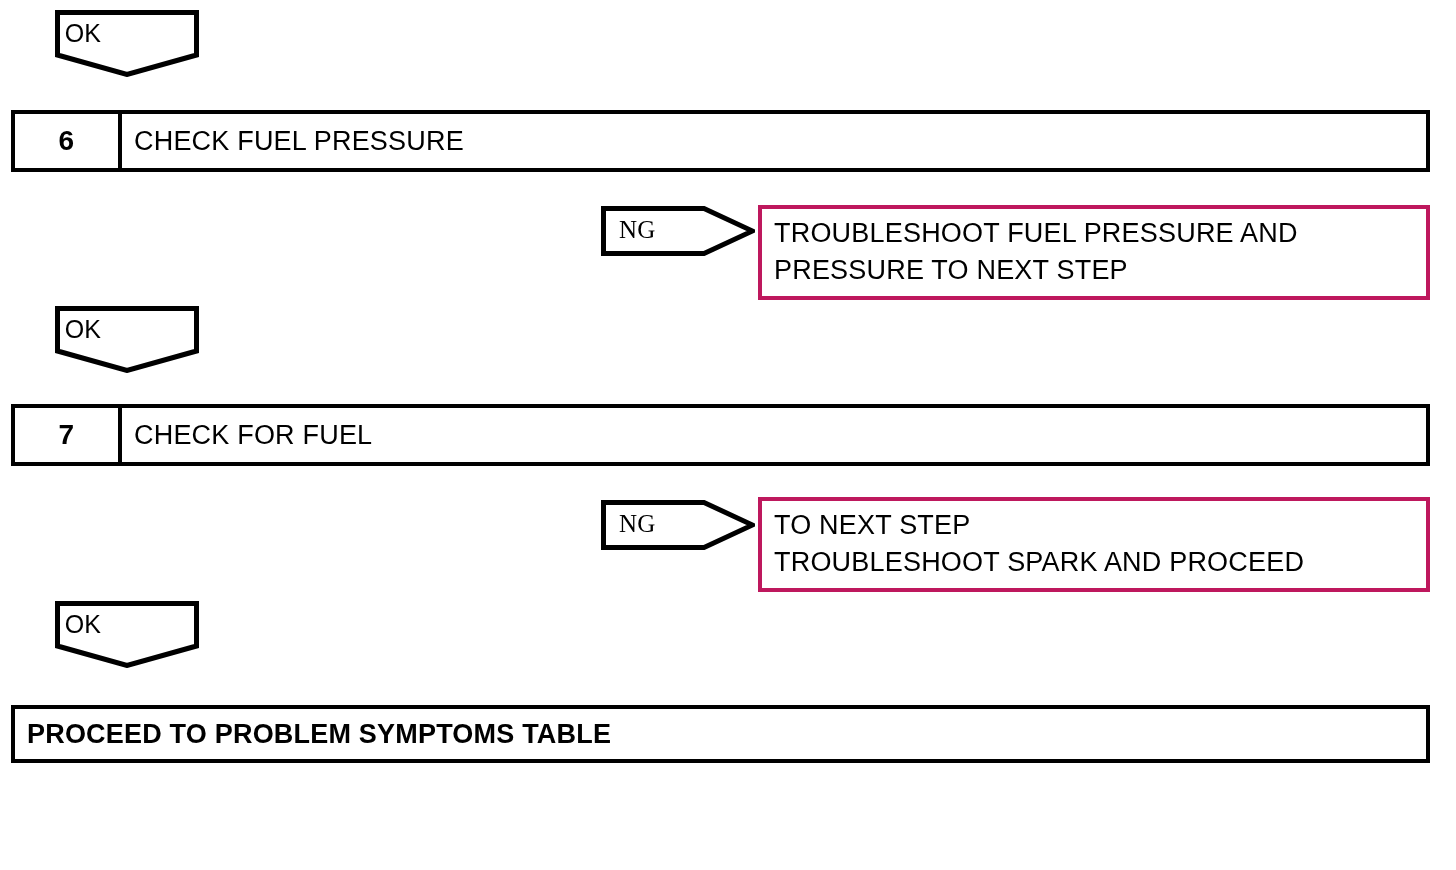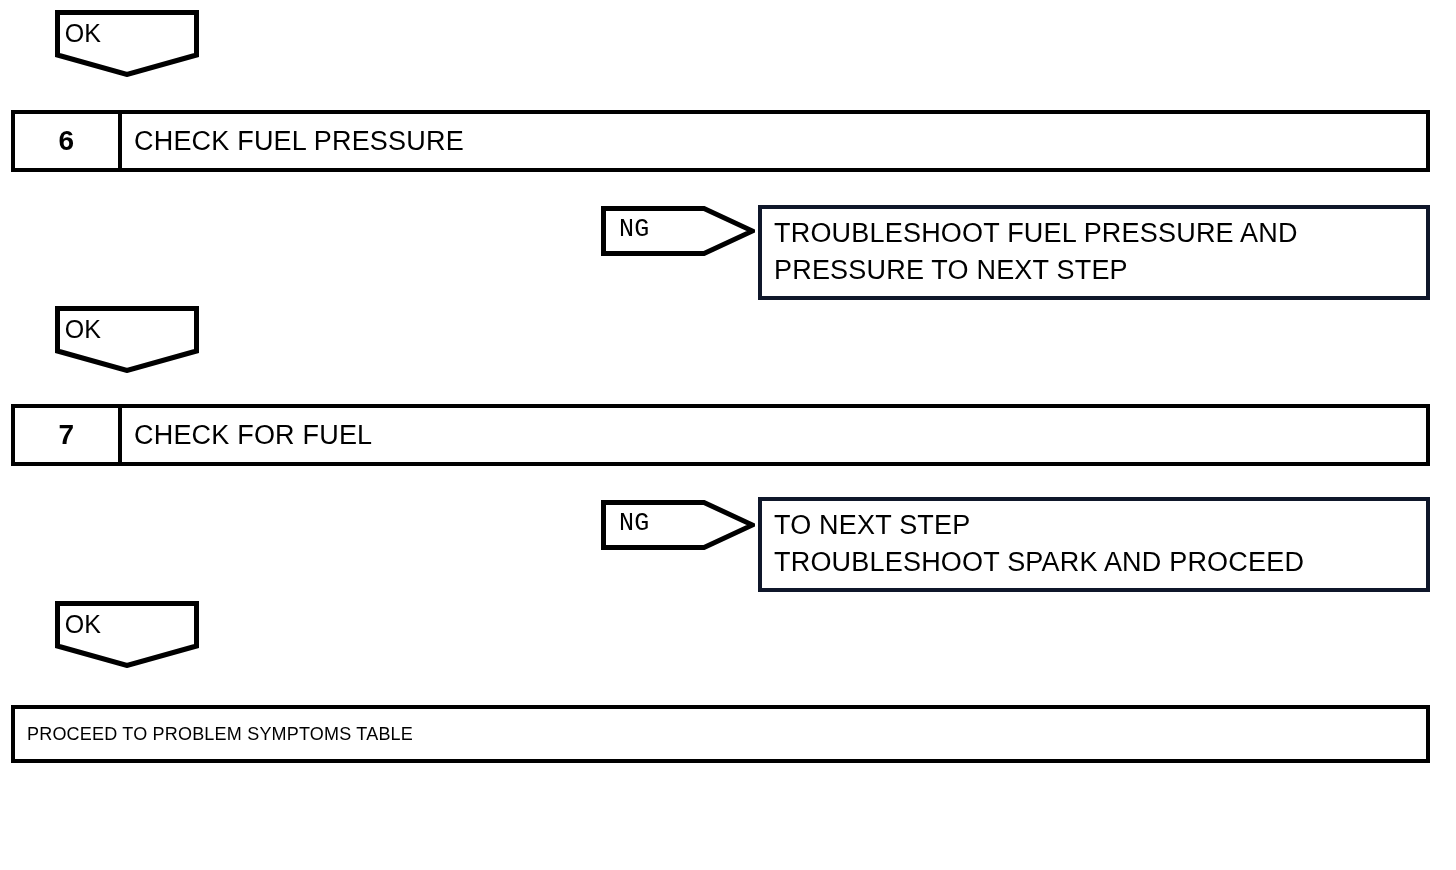--- a/index.html
+++ b/index.html
@@ -59,21 +59,21 @@
     height: 50px;
   }
   .ng-arrow .ng-label {
     position: absolute;
     left: 18px;
     top: 9px;
     font-size: 25px;
     font-weight: 400;
     letter-spacing: 0.3px;
     line-height: 30px;
-    font-family: Liberation Mono, monospace;
+    font-family: Liberation Serif, serif;
   }
 
   
   .step-box {
     position: absolute;
     border: 4px solid #000000;
     box-sizing: border-box;
     background: #ffffff;
     display: flex;
     align-items: stretch;
@@ -98,21 +98,21 @@
     padding-left: 12px;
     font-size: 27px;
     font-weight: 400;
     letter-spacing: 0.2px;
     font-family: "Liberation Sans", sans-serif;
   }
 
   
   .result-box {
     position: absolute;
-    border: 4px solid #0f172a;
+    border: 4px solid #be185d;
     box-sizing: border-box;
     background: #ffffff;
     padding: 6px 0 0 12px;
     font-size: 27px;
     font-weight: 400;
     line-height: 37px;
     letter-spacing: 0.2px;
     font-family: "Liberation Sans", sans-serif;
   }
   .result-box .line {
@@ -122,22 +122,22 @@
 
   
   .terminal-box {
     position: absolute;
     border: 4px solid #000000;
     box-sizing: border-box;
     background: #ffffff;
     display: flex;
     align-items: center;
     padding-left: 12px;
-    font-size: 18px;
-    font-weight: 400;
+    font-size: 27px;
+    font-weight: 700;
     letter-spacing: 0.2px;
     font-family: "Liberation Sans", sans-serif;
   }
 </style>
 </head>
 <body>
 
 <div id="flowchart">
 
   <div class="ok-arrow" style="left:11px; top:10px;">

